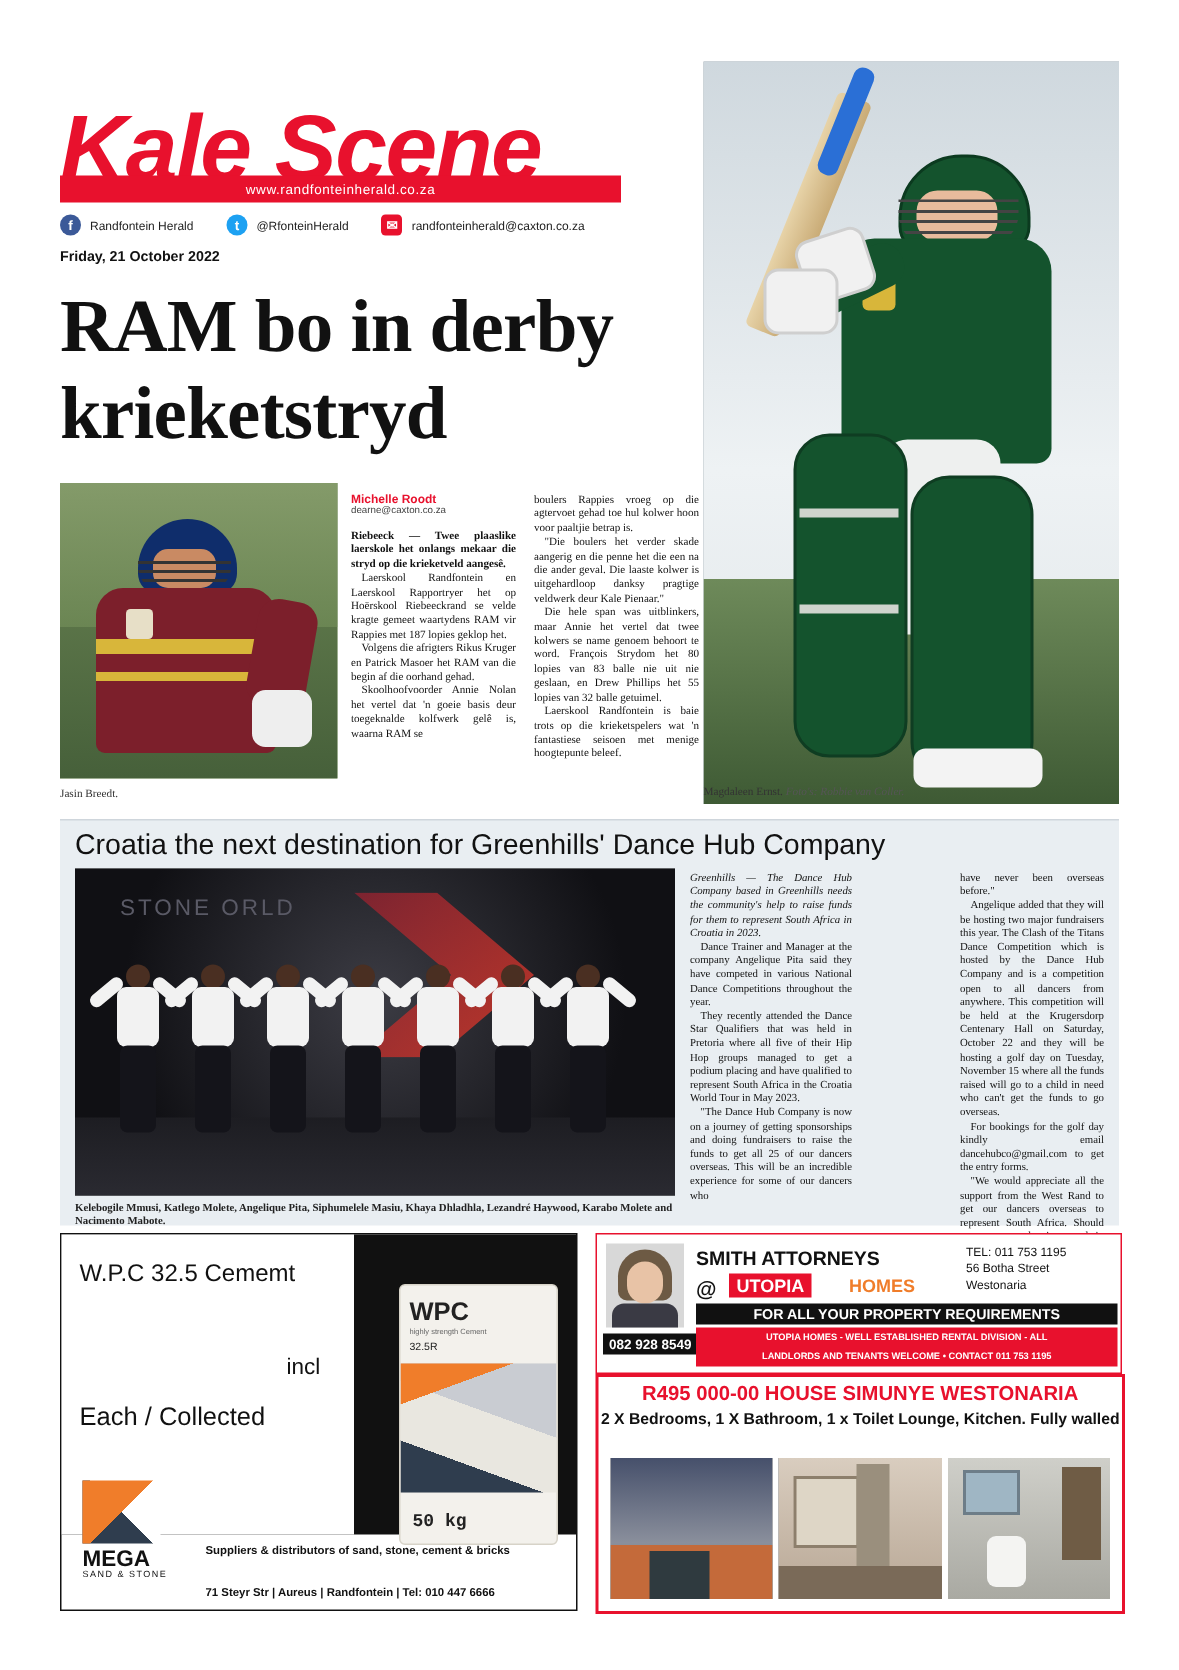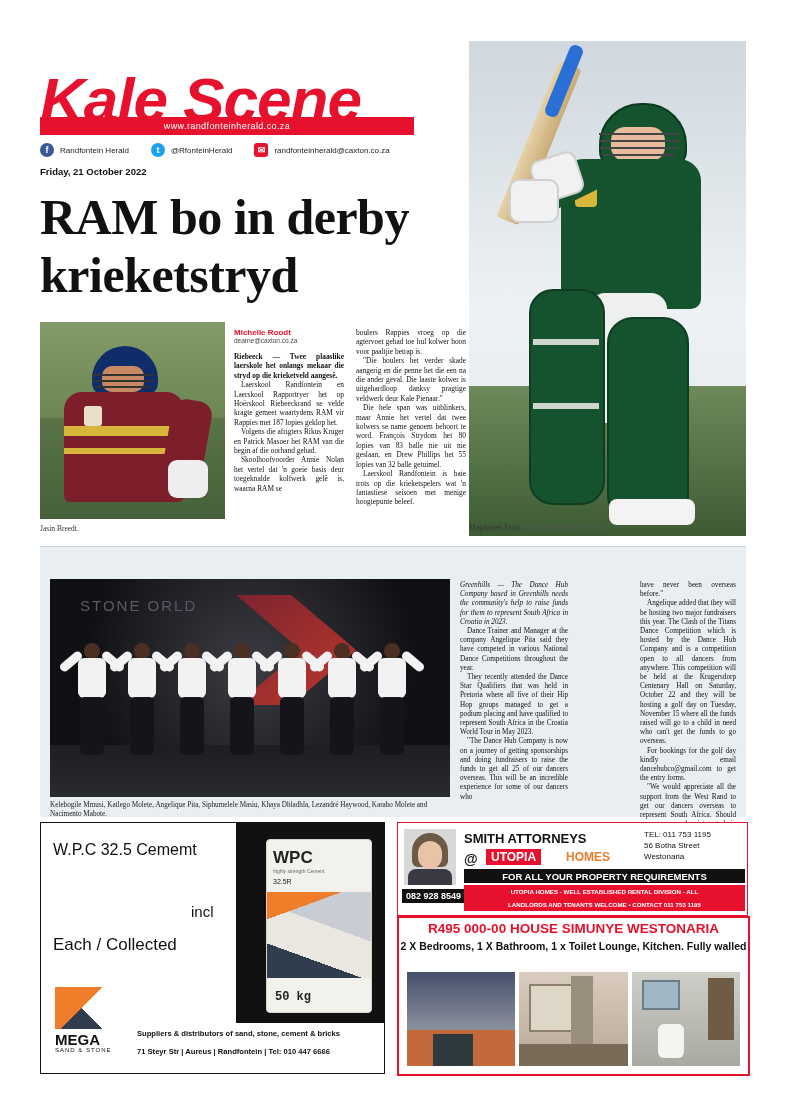--- a/index.html
+++ b/index.html
@@ -142,61 +142,61 @@
   .dp-chev{position:absolute;left:186px;top:16px;width:120px;height:110px;background:linear-gradient(135deg,#8a2230,#d83a2a);clip-path:polygon(0 0,46% 0,100% 50%,46% 100%,0 100%,54% 50%);opacity:.85;}
   .dp-floor{position:absolute;left:0;bottom:0;width:100%;height:52px;background:linear-gradient(#1d1d22,#2a2a31);}
   .dancer{position:absolute;bottom:34px;width:40px;height:120px;}
   .dancer .head{position:absolute;left:12px;top:0;width:16px;height:16px;background:#4a2f22;border-radius:50%;}
   .dancer .torso{position:absolute;left:6px;top:15px;width:28px;height:40px;background:#f2f2f2;border-radius:6px;}
   .dancer .legs{position:absolute;left:8px;top:54px;width:24px;height:58px;background:#14141a;border-radius:5px;}
   .dancer .armL{position:absolute;left:-14px;top:14px;width:26px;height:9px;background:#f2f2f2;transform:rotate(-40deg);border-radius:5px;}
   .dancer .armR{position:absolute;left:28px;top:14px;width:26px;height:9px;background:#f2f2f2;transform:rotate(40deg);border-radius:5px;}
   .dance-caption{
     position:absolute;left:10px;top:254px;width:400px;
-    font-size:7.2px;line-height:9px;color:#222;
+    font-size:7.2px;line-height:9px;color:#222;font-weight:bold;
   }
   .dcol{position:absolute;width:108px;font-size:7.2px;line-height:9.2px;text-align:justify;color:#111;top:34px;}
   #dcol1{left:420px;}
   #dcol3{left:600px;width:96px;}
   .dcol p{margin:0;text-indent:7px;}
   .dcol p.first{text-indent:0;}
   .dcol i{}
 
   
   .ad-cement{
     position:absolute;left:40px;top:822px;width:343px;height:250px;
     background:#fff;border:1px solid #111;
   }
   .ac-black{position:absolute;left:0;top:0;width:100%;height:200px;background:#111;}
   .ac-white{position:absolute;left:0;top:0;width:195px;height:200px;background:#fff;}
   .ac-title{position:absolute;left:12px;top:18px;font-family:"Liberation Sans",sans-serif;font-size:16px;color:#111;}
   .ac-price{position:absolute;left:10px;top:46px;font-family:"Liberation Sans",sans-serif;font-weight:bold;font-size:54px;color:#e8112d;line-height:54px;}
   .ac-incl{position:absolute;left:150px;top:80px;font-family:"Liberation Sans",sans-serif;font-size:15px;color:#111;}
   .ac-each{position:absolute;left:12px;top:112px;font-family:"Liberation Sans",sans-serif;font-size:17px;color:#111;}
-  .ac-bag{position:absolute;left:225px;top:16px;width:104px;height:172px;background:#f3f1ec;border-radius:4px;overflow:hidden;border:1px solid #d7d3c8;}
+  .ac-bag{position:absolute;left:225px;top:33px;width:104px;height:172px;background:#f3f1ec;border-radius:4px;overflow:hidden;border:1px solid #d7d3c8;}
   .ac-bag .b1{position:absolute;left:6px;top:8px;font-family:"Liberation Sans",sans-serif;font-weight:bold;font-size:17px;color:#222;}
   .ac-bag .b2{position:absolute;left:6px;top:28px;font-size:5px;color:#666;font-family:"Liberation Sans",sans-serif;}
   .ac-bag .b3{position:absolute;left:6px;top:38px;font-size:7px;color:#222;font-family:"Liberation Sans",sans-serif;}
   .ac-bag .stripes{position:absolute;left:0;top:52px;width:104px;height:86px;
      background:
       linear-gradient(160deg,#f07d2a 0 22%,transparent 22%),
       linear-gradient(20deg,#2f3d4e 0 28%,transparent 28%),
       linear-gradient(200deg,#c9ccd2 0 40%,transparent 40%),
       #e9e7e0;}
   .ac-bag .b50{position:absolute;left:8px;bottom:8px;font-family:Liberation Mono, monospace;font-weight:bold;font-size:12px;color:#222;}
   .ac-logo{position:absolute;left:14px;top:164px;width:72px;height:70px;}
   .ac-logo .sq{position:absolute;left:0;top:0;width:52px;height:42px;
     background:
      linear-gradient(135deg,#f07d2a 0 50%,transparent 50%),
      linear-gradient(45deg,#2f3d4e 0 50%,transparent 50%),
      #fff;}
   .ac-logo .m{position:absolute;left:0;top:44px;font-family:"Liberation Sans",sans-serif;font-weight:bold;font-size:15px;color:#111;}
   .ac-logo .s{position:absolute;left:0;top:60px;font-family:"Liberation Sans",sans-serif;font-size:6px;letter-spacing:1px;color:#111;}
   .ac-foot1{position:absolute;left:96px;top:206px;font-family:"Liberation Sans",sans-serif;font-weight:bold;font-size:7.6px;color:#111;}
-  .ac-foot2{position:absolute;left:96px;top:224px;font-family:"Liberation Sans",sans-serif;font-weight:bold;font-size:7.6px;color:#111;text-align:right;}
+  .ac-foot2{position:absolute;left:96px;top:234px;font-family:"Liberation Sans",sans-serif;font-weight:bold;font-size:7.6px;color:#111;text-align:right;}
 
   
   .ad-attorneys{
     position:absolute;left:397px;top:822px;width:349px;height:92px;
     background:#fff;border:1px solid #e8112d;
   }
   .aa-portrait{position:absolute;left:6px;top:6px;width:52px;height:56px;background:#d8d8d8;overflow:hidden;}
   .aa-portrait .hair{position:absolute;left:8px;top:4px;width:36px;height:34px;background:#6d5a44;border-radius:18px 18px 6px 6px;}
   .aa-portrait .face{position:absolute;left:14px;top:12px;width:24px;height:28px;background:#e8c3a6;border-radius:12px;}
   .aa-portrait .body{position:absolute;left:4px;top:40px;width:44px;height:18px;background:#3a3a44;border-radius:8px 8px 0 0;}
@@ -312,20 +312,21 @@
     <p>Skoolhoofvoorder Annie Nolan het vertel dat 'n goeie basis deur toegeknalde kolfwerk gelê is, waarna RAM se</p>
   </div>
   <div class="col" id="col2">
     <p class="first">boulers Rappies vroeg op die agtervoet gehad toe hul kolwer hoon voor paaltjie betrap is.</p>
     <p>"Die boulers het verder skade aangerig en die penne het die een na die ander geval. Die laaste kolwer is uitgehardloop danksy pragtige veldwerk deur Kale Pienaar."</p>
     <p>Die hele span was uitblinkers, maar Annie het vertel dat twee kolwers se name genoem behoort te word. François Strydom het 80 lopies van 83 balle nie uit nie geslaan, en Drew Phillips het 55 lopies van 32 balle getuimel.</p>
     <p>Laerskool Randfontein is baie trots op die krieketspelers wat 'n fantastiese seisoen met menige hoogtepunte beleef.</p>
   </div>
 
   <div class="dance-box">
+    <div class="dance-title">Croatia the next destination for Greenhills' Dance Hub Company</div>
 
     <div class="dance-photo">
       <div class="dp-bg"></div>
       <div class="dp-chev"></div>
       <div class="dp-logo">STONE ORLD</div>
       <div class="dp-floor"></div>
       <div class="dancer" style="left:22px;">
           <div class="armL"></div>
           <div class="armR"></div>
           <div class="head"></div>

